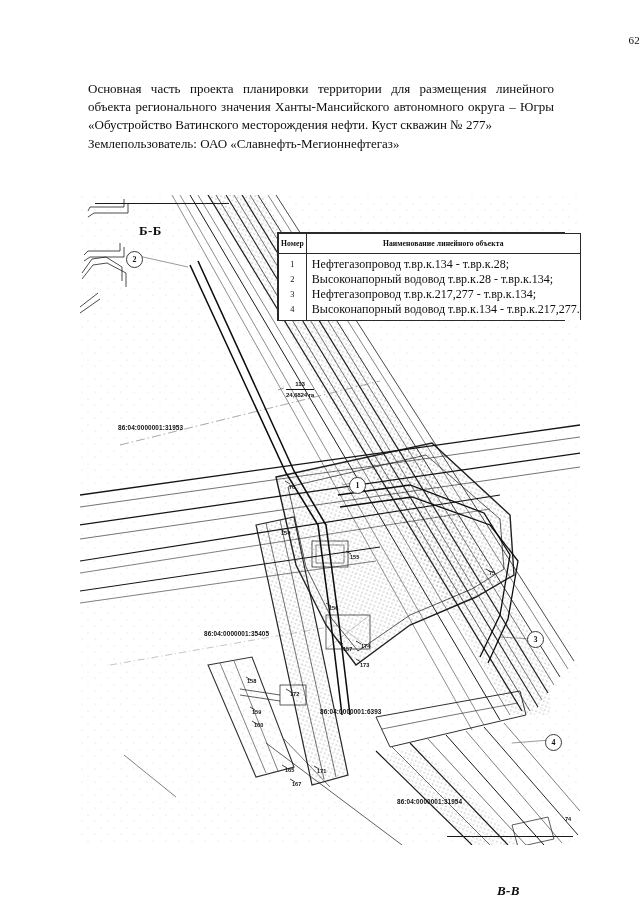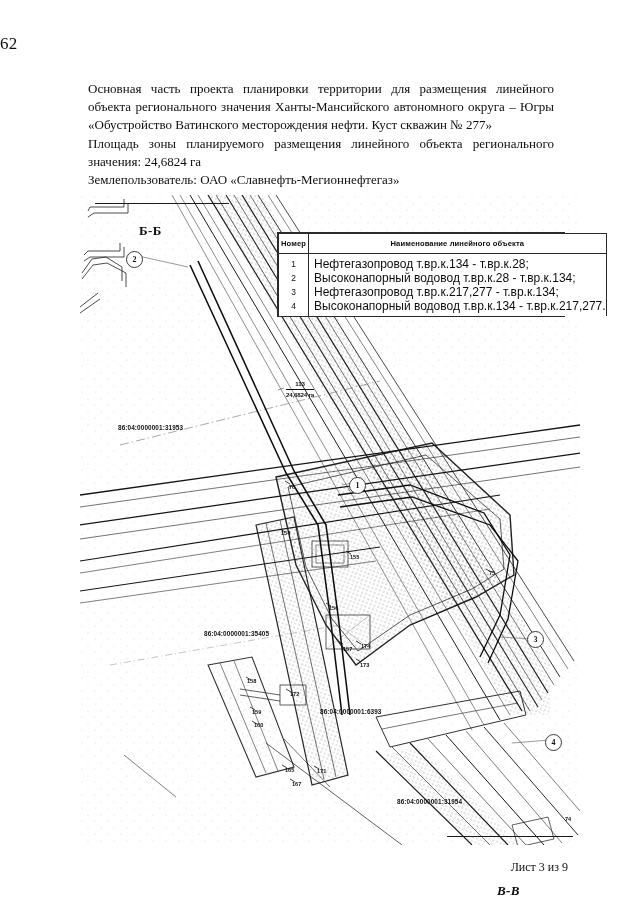--- a/index.html
+++ b/index.html
@@ -23,22 +23,22 @@
     height: 905px;
     background: #fff;
   }
 
   
   .page-number {
     position: absolute;
     top: 34px;
     left: 0;
     width: 640px;
-    text-align: left;
-    font-size: 17px;
+    text-align: right;
+    font-size: 11px;
     letter-spacing: .2px;
   }
 
   
   .text-block {
     position: absolute;
     left: 88px;
     top: 80px;
     width: 466px;
     font-size: 13px;
@@ -91,21 +91,21 @@
 
   
   .legend {
     position: absolute;
     left: 277px;
     top: 232px;
     width: 286px;
     background: #ffffff;
     border: 1px solid #2a2a2a;
     border-collapse: collapse;
-    font-family: Liberation Sans, sans-serif;
+    font-family: Liberation Serif, serif;
   }
   .legend table {
     border-collapse: collapse;
     width: 100%;
     background: #fff;
   }
   .legend th, .legend td {
     border: 1px solid #2a2a2a;
     padding: 0;
   }
@@ -208,21 +208,20 @@
 </style>
 </head>
 <body>
 
 <div class="page">
 
   <div class="page-number">62</div>
 
   <div class="text-block">
     <p class="para j-full">Основная часть проекта планировки территории для размещения линейного объекта регионального значения Ханты-Мансийского автономного округа – Югры «Обустройство Ватинского месторождения нефти. Куст скважин № 277»</p>
-    <p class="para j-full">Площадь зоны планируемого размещения линейного объекта регионального значения: 24,6824 га</p>
     <p class="para">Землепользователь: ОАО «Славнефть-Мегионнефтегаз»</p>
   </div>
 
   <div class="sec-label" id="sec-bb">Б-Б</div>
   <div class="sec-rule-top"></div>
 
   <div class="drawing">
     <svg width="500" height="650" viewBox="0 0 500 650" xmlns="http://www.w3.org/2000/svg">
       <defs>
         <pattern id="dots" width="4" height="4" patternUnits="userSpaceOnUse" patternTransform="rotate(20)">
@@ -434,15 +433,14 @@
       </div>
       <div class="bubble" style="left: 126px; top: 251px;">2</div>
       <div class="bubble" style="left: 349px; top: 477px;">1</div>
       <div class="bubble" style="left: 527px; top: 631px;">3</div>
       <div class="bubble" style="left: 545px; top: 734px;">4</div>
     </div>
 
   <div class="sec-rule-bottom"></div>
   <div class="sec-label" id="sec-vv">В-В</div>
 
-  <div class="footer">Лист 3 из 9</div>
 
 </div>
 
 </body></html>

